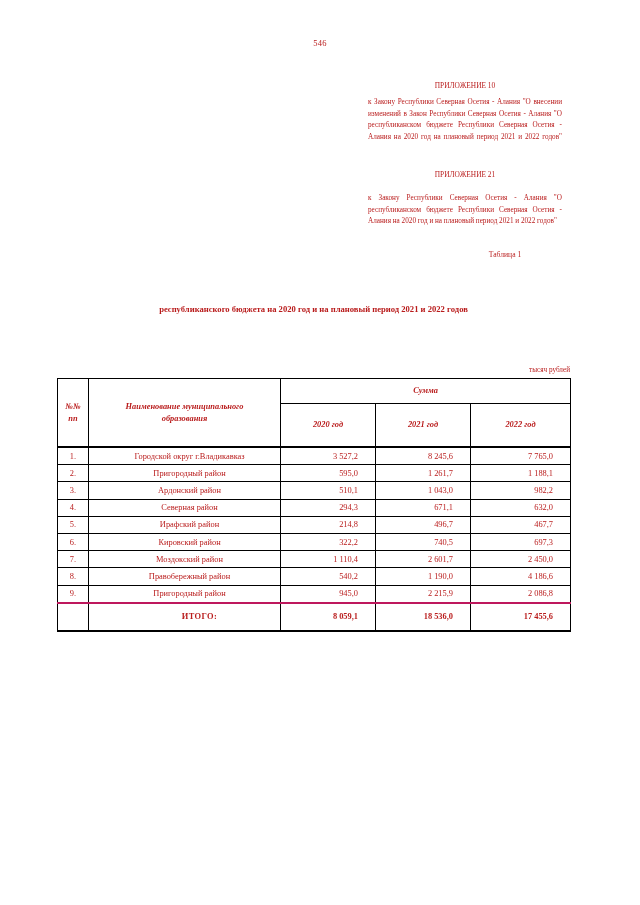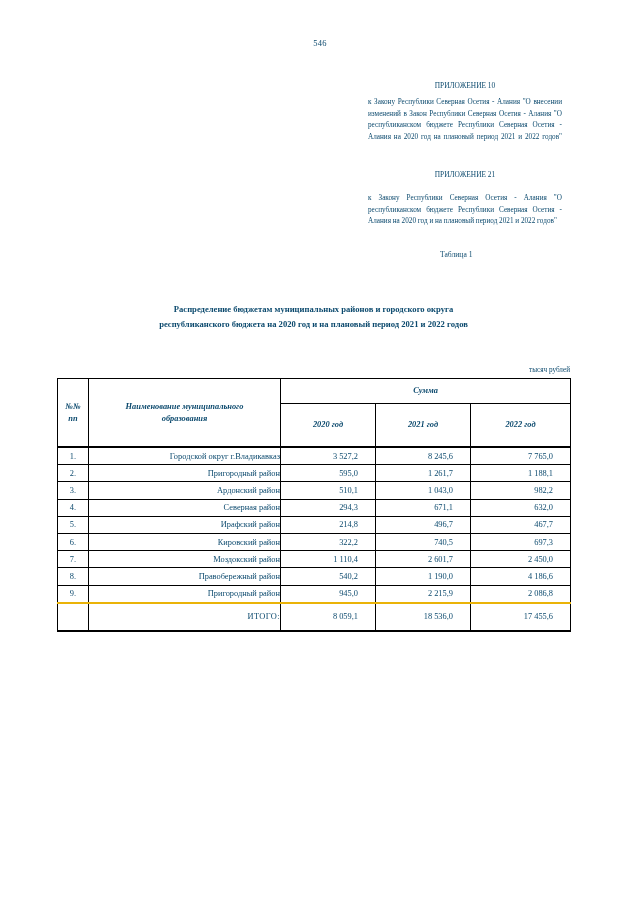--- a/index.html
+++ b/index.html
@@ -6,21 +6,21 @@
     margin: 0;
     padding: 0;
     background: #ffffff;
   }
   .page {
     position: relative;
     width: 640px;
     height: 905px;
     background: #ffffff;
     font-family: "Liberation Serif", "DejaVu Serif", serif;
-    color: #0c4a6e;
+    color: #b91c1c;
     overflow: hidden;
   }
 
   
   .page-number {
     position: absolute;
     top: 38px;
     left: 0;
     width: 640px;
     text-align: center;
@@ -52,20 +52,21 @@
   }
   .appendix-block.second .appendix-heading { margin-bottom: 12px; }
   .appendix-block.second .appendix-body { text-align-last: left; }
 
   
   .table-label {
     position: absolute;
     top: 250px;
     left: 440px;
     width: 130px;
+    text-align: center;
     font-size: 7.6px;
   }
 
   
   .doc-title {
     position: absolute;
     top: 302px;
     left: 57px;
     width: 513px;
     text-align: center;
@@ -118,34 +119,34 @@
   th.th-sum  { height: 24px; }
   th.th-year { height: 42px; }
 
   th.th-num span, th.th-name span { display: block; }
 
   td.cell-num {
     text-align: center;
     height: 16px;
   }
   td.cell-name {
-    text-align: right;
+    text-align: center;
     padding-left: 10px;
   }
   td.cell-val {
     text-align: right;
     padding-right: 17px;
   }
   tr.first-row td { height: 24px; }
   tr.data-row td { height: 16.2px; }
 
   tr.total-row td {
     height: 26px;
-    font-weight: normal;
-    border-top: 2px solid #eab308;
+    font-weight: bold;
+    border-top: 2px solid #be185d;
   }
   tr.total-row td.cell-name {
     padding-left: 30px;
     letter-spacing: .4px;
   }
   tr.first-row td { border-top: 2px solid #000000; }
   .budget-table tbody tr:last-child td { border-bottom: 2px solid #000000; }
 </style>
 </head>
 <body>
@@ -160,21 +161,20 @@
   </div>
 
   <div class="appendix-block second">
     <div class="appendix-heading">ПРИЛОЖЕНИЕ 21</div>
     <div class="appendix-body">к Закону Республики Северная Осетия - Алания "О республиканском бюджете Республики Северная Осетия - Алания на 2020 год и на плановый период 2021 и 2022 годов"</div>
   </div>
 
   <div class="table-label">Таблица 1</div>
 
   <div class="doc-title">
-    <span class="tline">Распределение бюджетам  муниципальных районов и городского округа</span>
     <span class="tline">республиканского бюджета на 2020 год и на плановый период 2021 и 2022 годов</span>
   </div>
 
   <div class="units-note">тысяч рублей</div>
 
   <table class="budget-table">
     <colgroup>
       <col class="col-num">
         <col class="col-name">
         <col class="col-y1">

